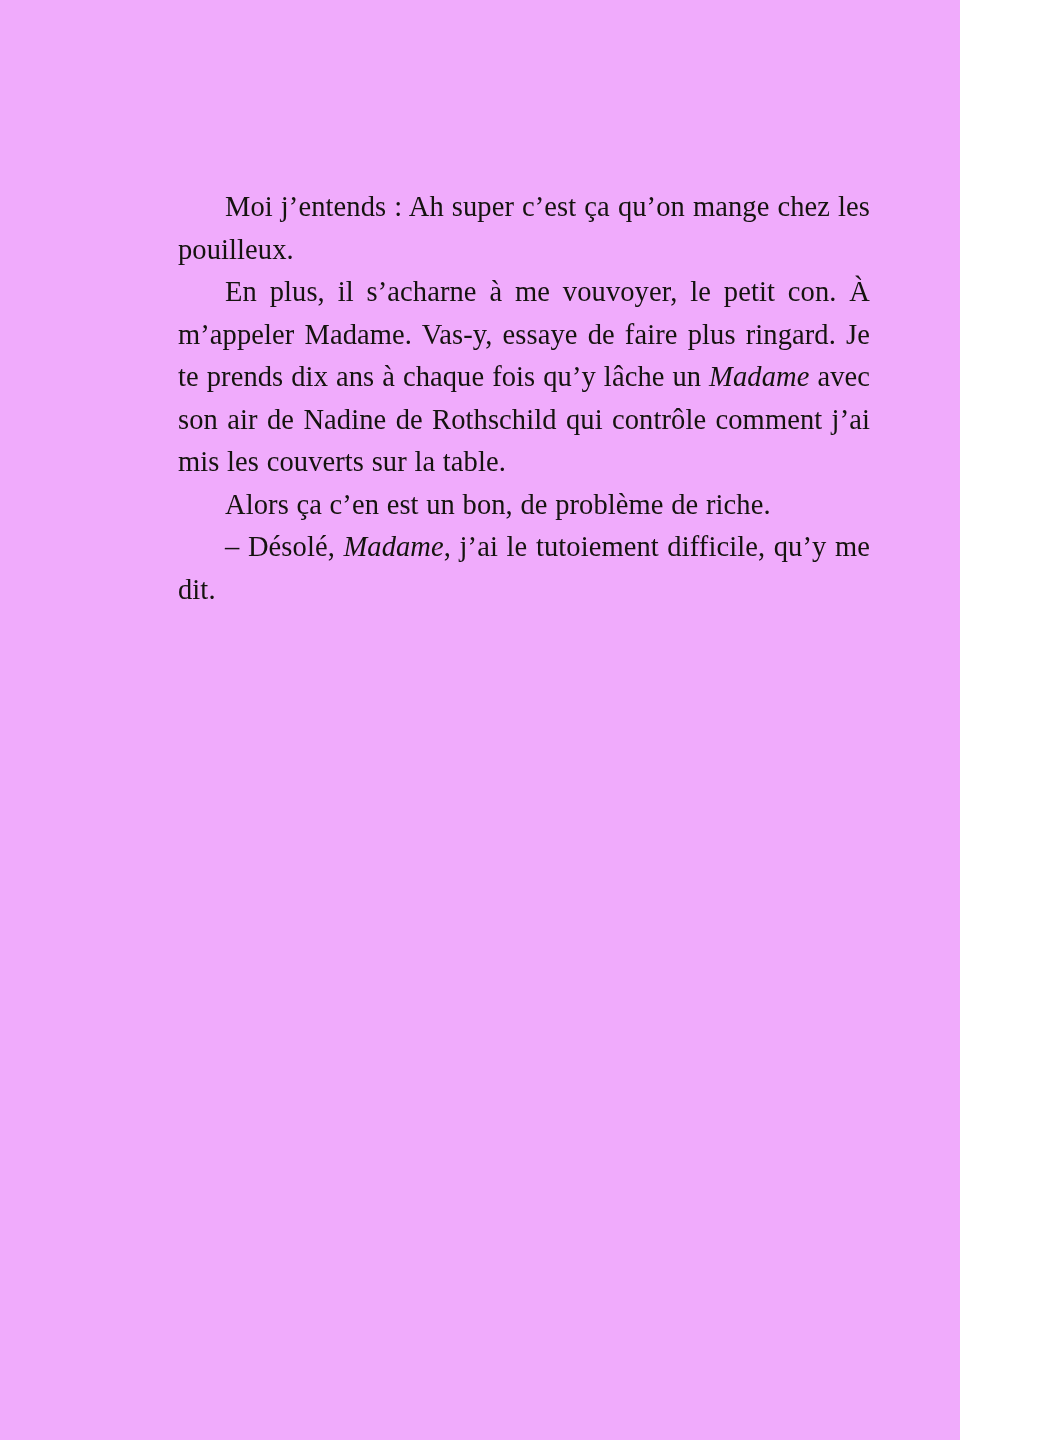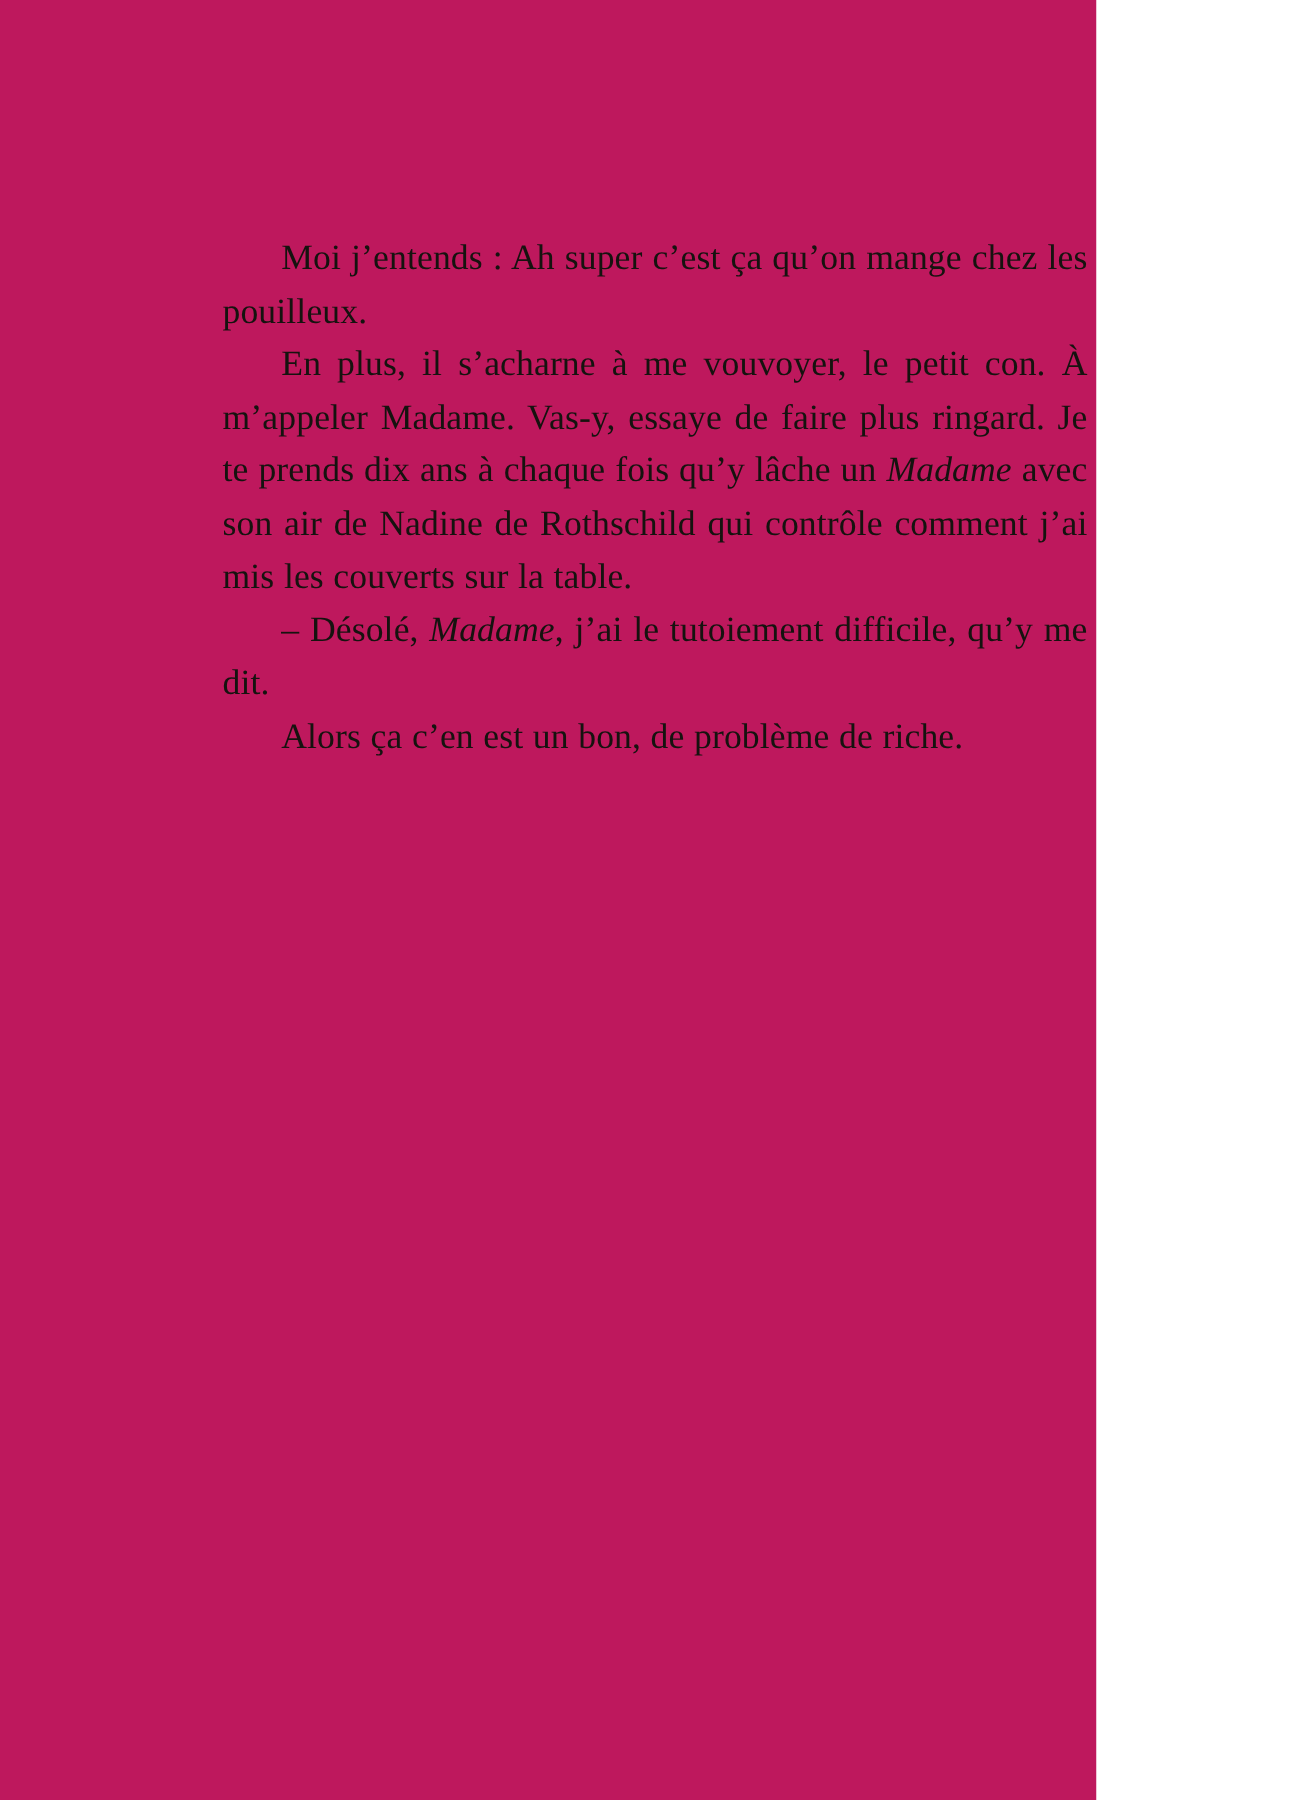--- a/index.html
+++ b/index.html
@@ -9,23 +9,23 @@
   }
   body {
     width: 1053px;
     height: 1440px;
     overflow: hidden;
     font-family: "Liberation Serif", serif;
     color: #1a1a1a;
   }
   .page {
     position: relative;
-    width: 877px;
+    width: 960px;
     height: 1440px;
-    background: #be185d;
+    background: #f0abfc;
     box-sizing: border-box;
   }
   .text-block {
     position: absolute;
     left: 178px;
     top: 186px;
     width: 692px;
   }
   .para {
     margin: 0;
@@ -47,16 +47,16 @@
   
 </style>
 </head>
 <body>
 
 <div class="page">
   <div class="text-block" id="text-body">
 
   <p class="para"><span>Moi j’entends : Ah super c’est ça qu’on mange chez les pouilleux.</span></p>
       <p class="para"><span>En plus, il s’acharne à me vouvoyer, le petit con. À m’appeler Madame. Vas-y, essaye de faire plus ringard. Je te prends dix ans à chaque fois qu’y lâche un </span><i>Madame</i><span> avec son air de Nadine de Rothschild qui contrôle comment j’ai mis les couverts sur la table.</span></p>
+      <p class="para"><span>Alors ça c’en est un bon, de problème de riche.</span></p>
       <p class="para"><span>– Désolé, </span><i>Madame</i><span>, j’ai le tutoiement difficile, qu’y me dit.</span></p>
-      <p class="para"><span>Alors ça c’en est un bon, de problème de riche.</span></p>
     </div>
 </div>
 
 </body></html>

